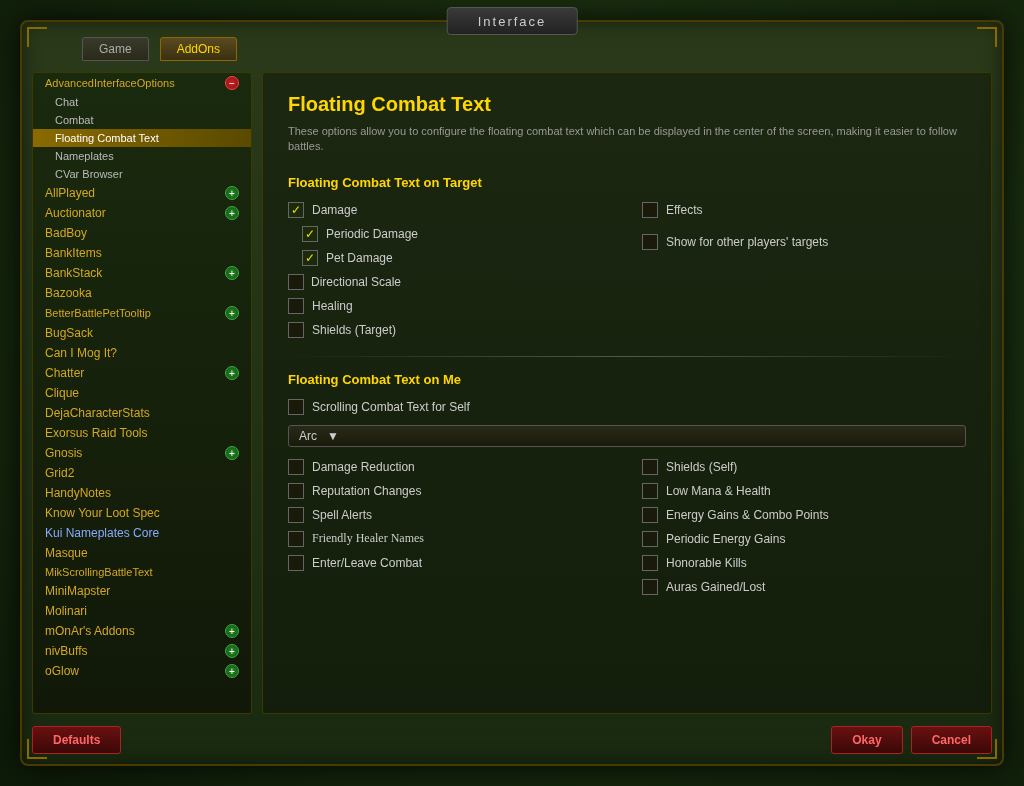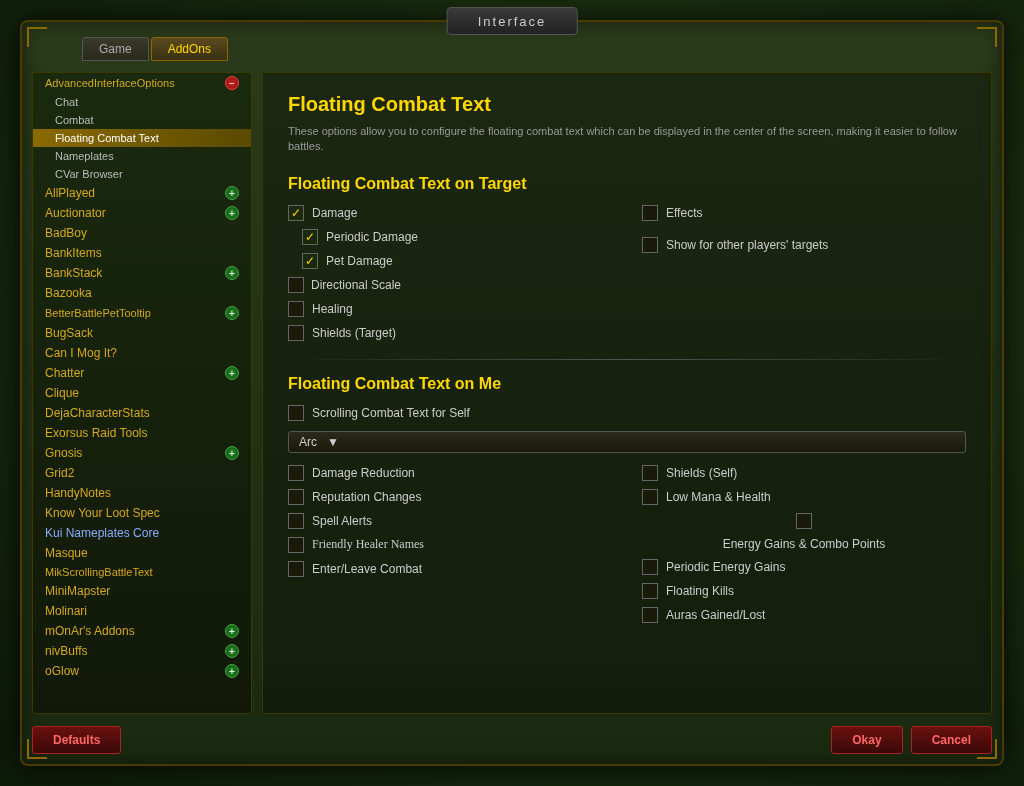--- a/index.html
+++ b/index.html
@@ -52,21 +52,21 @@
       font-size: 13px;
       letter-spacing: 2px;
     }
 
     
     .tabs-row {
       position: absolute;
       top: 15px;
       left: 60px;
       display: flex;
-      gap: 2px;
+      gap: 11px;
       z-index: 5;
       border-radius: 10px;
     }
     .tab-btn {
       padding: 4px 16px;
       font-size: 12px;
       cursor: pointer;
       border-radius: 3px 3px 0 0;
       border: 1px solid #555;
       background: linear-gradient(180deg, #3a3a2a 0%, #2a2a1a 100%);
@@ -166,21 +166,21 @@
     }
     .page-desc {
       color: #999;
       font-size: 11px;
       margin-bottom: 20px;
       line-height: 1.4;
     }
 
     .section-title {
       color: #ffd700;
-      font-size: 16px;
+      font-size: 13px;
       font-weight: bold;
       margin-bottom: 12px;
     }
 
     .option-row {
       display: flex;
       align-items: center;
       gap: 8px;
     }
 
@@ -490,31 +490,31 @@
 
         <div>
           <div class="option-row" style="margin-bottom:8px;">
             <div class="checkbox"></div>
             <span class="option-label">Shields (Self)</span>
           </div>
           <div class="option-row" style="margin-bottom:8px;">
             <div class="checkbox"></div>
             <span class="option-label">Low Mana &amp; Health</span>
           </div>
-          <div class="option-row" style="margin-bottom:8px;flex-direction:column;">
+          <div class="option-row" style="margin-bottom:8px;">
             <div class="checkbox"></div>
             <span class="option-label">Energy Gains &amp; Combo Points</span>
           </div>
           <div class="option-row" style="margin-bottom:8px;">
             <div class="checkbox"></div>
             <span class="option-label">Periodic Energy Gains</span>
           </div>
           <div class="option-row" style="margin-bottom:8px;">
             <div class="checkbox"></div>
-            <span class="option-label">Floating Kills</span>
+            <span class="option-label">Honorable Kills</span>
           </div>
           <div class="option-row">
             <div class="checkbox"></div>
             <span class="option-label">Auras Gained/Lost</span>
           </div>
         </div>
       </div>
     </div>
 
   </div>

